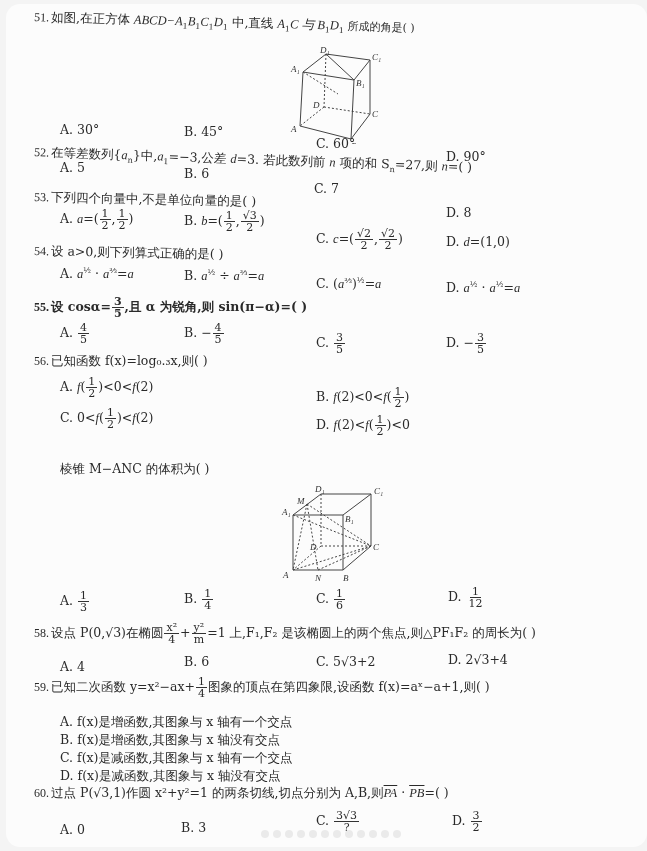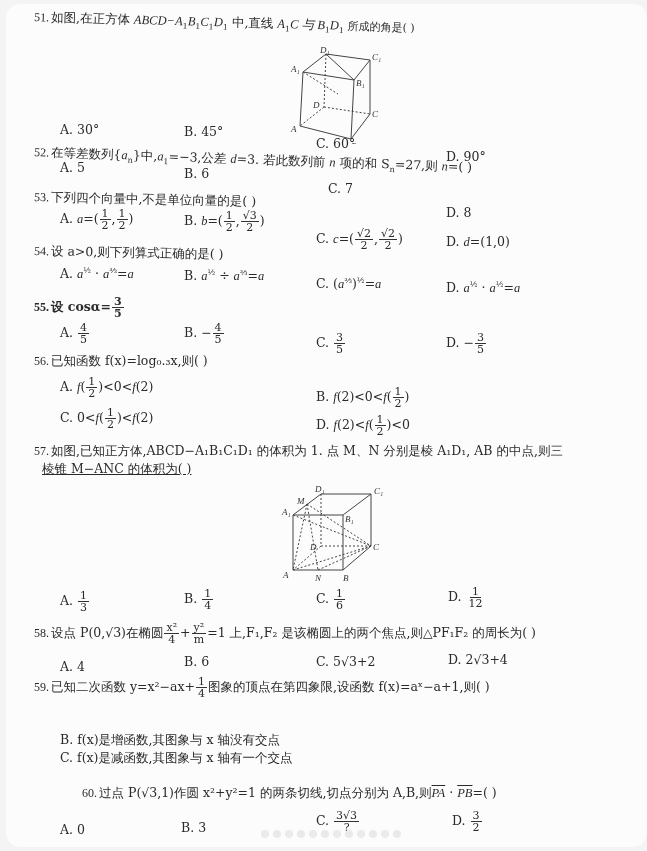--- a/index.html
+++ b/index.html
@@ -61,21 +61,21 @@
   <div class="opt" style="left:54px;top:118px">A. 30°</div>
   <div class="opt" style="left:178px;top:120px">B. 45°</div>
   <div class="opt" style="left:310px;top:132px">C. 60°</div>
   <div class="opt" style="left:440px;top:145px">D. 90°</div>
 
   <div class="q" style="left:28px;top:141px;transform:rotate(2deg);transform-origin:left;">
     <span class="num">52.</span><span>在等差数列{</span><i>a</i><sub>n</sub><span>}中,</span><i>a</i><sub>1</sub><span>=−3,公差 </span><i>d</i><span>=3. 若此数列前 </span><i>n</i><span> 项的和 S</span><sub>n</sub><span>=27,则 </span><i>n</i><span>=(      )</span>
   </div>
   <div class="opt" style="left:54px;top:156px">A. 5</div>
   <div class="opt" style="left:178px;top:162px">B. 6</div>
-  <div class="opt" style="left:322px;top:177px">C. 7</div>
+  <div class="opt" style="left:308px;top:177px">C. 7</div>
   <div class="opt" style="left:440px;top:201px">D. 8</div>
 
   <div class="q" style="left:28px;top:186px;transform:rotate(1.2deg);transform-origin:left;">
     <span class="num">53.</span><span>下列四个向量中,不是单位向量的是(      )</span>
   </div>
   <div class="opt" style="left:54px;top:204px">
     <span>A. </span><i>a</i>=(<span class="frac">
         <span class="n">1</span>
         <span class="d">2</span>
       </span>,<span class="frac">
@@ -110,21 +110,21 @@
   </div>
   <div class="opt" style="left:54px;top:262px">A. <i>a</i><sup>½</sup> · <i>a</i><sup>⅔</sup>=<i>a</i></div>
   <div class="opt" style="left:178px;top:264px">B. <i>a</i><sup>½</sup> ÷ <i>a</i><sup>⅔</sup>=<i>a</i></div>
   <div class="opt" style="left:310px;top:272px">C. (<i>a</i><sup>⅔</sup>)<sup>½</sup>=<i>a</i></div>
   <div class="opt" style="left:440px;top:276px">D. <i>a</i><sup>½</sup> · <i>a</i><sup>½</sup>=<i>a</i></div>
 
   <div class="q" style="left:28px;top:292px;font-weight:bold;">
     <span class="num">55.</span><span>设 cosα=</span><span class="frac">
         <span class="n">3</span>
         <span class="d">5</span>
-      </span>
+      </span><span>,且 α 为锐角,则 sin(π−α)=(      )</span>
   </div>
   <div class="opt" style="left:54px;top:318px"><span>A.</span> <span class="frac">
         <span class="n">4</span>
         <span class="d">5</span>
       </span></div>
   <div class="opt" style="left:178px;top:318px"><span>B. −</span><span class="frac">
         <span class="n">4</span>
         <span class="d">5</span>
       </span></div>
   <div class="opt" style="left:310px;top:328px"><span>C.</span> <span class="frac">
@@ -149,24 +149,21 @@
       </span>)</div>
   <div class="opt" style="left:54px;top:403px">C. 0&lt;<i>f</i>(<span class="frac">
         <span class="n">1</span>
         <span class="d">2</span>
       </span>)&lt;<i>f</i>(2)</div>
   <div class="opt" style="left:310px;top:410px">D. <i>f</i>(2)&lt;<i>f</i>(<span class="frac">
         <span class="n">1</span>
         <span class="d">2</span>
       </span>)&lt;0</div>
 
-  <div class="q" style="left:28px;top:440px;">
-    <span class="num">57.</span><span>如图,已知正方体,ABCD−A₁B₁C₁D₁ 的体积为 1. 点 M、N 分别是棱 A₁D₁, AB 的中点,则三</span>
-  </div>
-  <div class="q" style="left:36px;top:458px;text-decoration:underline;">棱锥 M−ANC 的体积为(      )</div>
+  <div class="q" style="left:54px;top:458px;">棱锥 M−ANC 的体积为(      )</div>
 
   <svg class="fig" style="left:275px;top:478px" width="110" height="100">
     <g stroke="#444" stroke-width="1" fill="none">
       <polygon points="12,33 40,12 90,12 62,33"></polygon>
       <line x1="12" y1="33" x2="12" y2="88"></line>
         <line x1="62" y1="33" x2="62" y2="88"></line>
         <line x1="90" y1="12" x2="90" y2="64"></line>
       <line x1="12" y1="88" x2="62" y2="88"></line>
         <line x1="62" y1="88" x2="90" y2="64"></line>
       <g stroke-dasharray="2,2">
@@ -225,24 +222,26 @@
   <div class="opt" style="left:178px;top:650px">B. 6</div>
   <div class="opt" style="left:310px;top:650px">C. 5√3+2</div>
   <div class="opt" style="left:442px;top:648px">D. 2√3+4</div>
 
   <div class="q" style="left:28px;top:672px;">
     <span class="num">59.</span><span>已知二次函数 y=x²−ax+</span><span class="frac">
         <span class="n">1</span>
         <span class="d">4</span>
       </span><span>图象的顶点在第四象限,设函数 f(x)=aˣ−a+1,则(      )</span>
   </div>
+  <div class="opt" style="left:54px;top:710px">A. f(x)是增函数,其图象与 x 轴有一个交点</div>
   <div class="opt" style="left:54px;top:728px">B. f(x)是增函数,其图象与 x 轴没有交点</div>
   <div class="opt" style="left:54px;top:746px">C. f(x)是减函数,其图象与 x 轴有一个交点</div>
-
-  <div class="q" style="left:28px;top:782px;margin-left:48px;">
+  <div class="opt" style="left:54px;top:764px">D. f(x)是减函数,其图象与 x 轴没有交点</div>
+
+  <div class="q" style="left:28px;top:782px;">
     <span class="num">60.</span><span>过点 P(√3,1)作圆 x²+y²=1 的两条切线,切点分别为 A,B,则</span><i style="text-decoration:overline;">PA</i><span> · </span><i style="text-decoration:overline;">PB</i><span>=(      )</span>
   </div>
   <div class="opt" style="left:54px;top:818px">A. 0</div>
   <div class="opt" style="left:175px;top:816px">B. 3</div>
   <div class="opt" style="left:310px;top:806px"><span>C.</span> <span class="frac">
         <span class="n">3√3</span>
         <span class="d">?</span>
       </span></div>
   <div class="opt" style="left:446px;top:806px"><span>D.</span> <span class="frac">
         <span class="n">3</span>

